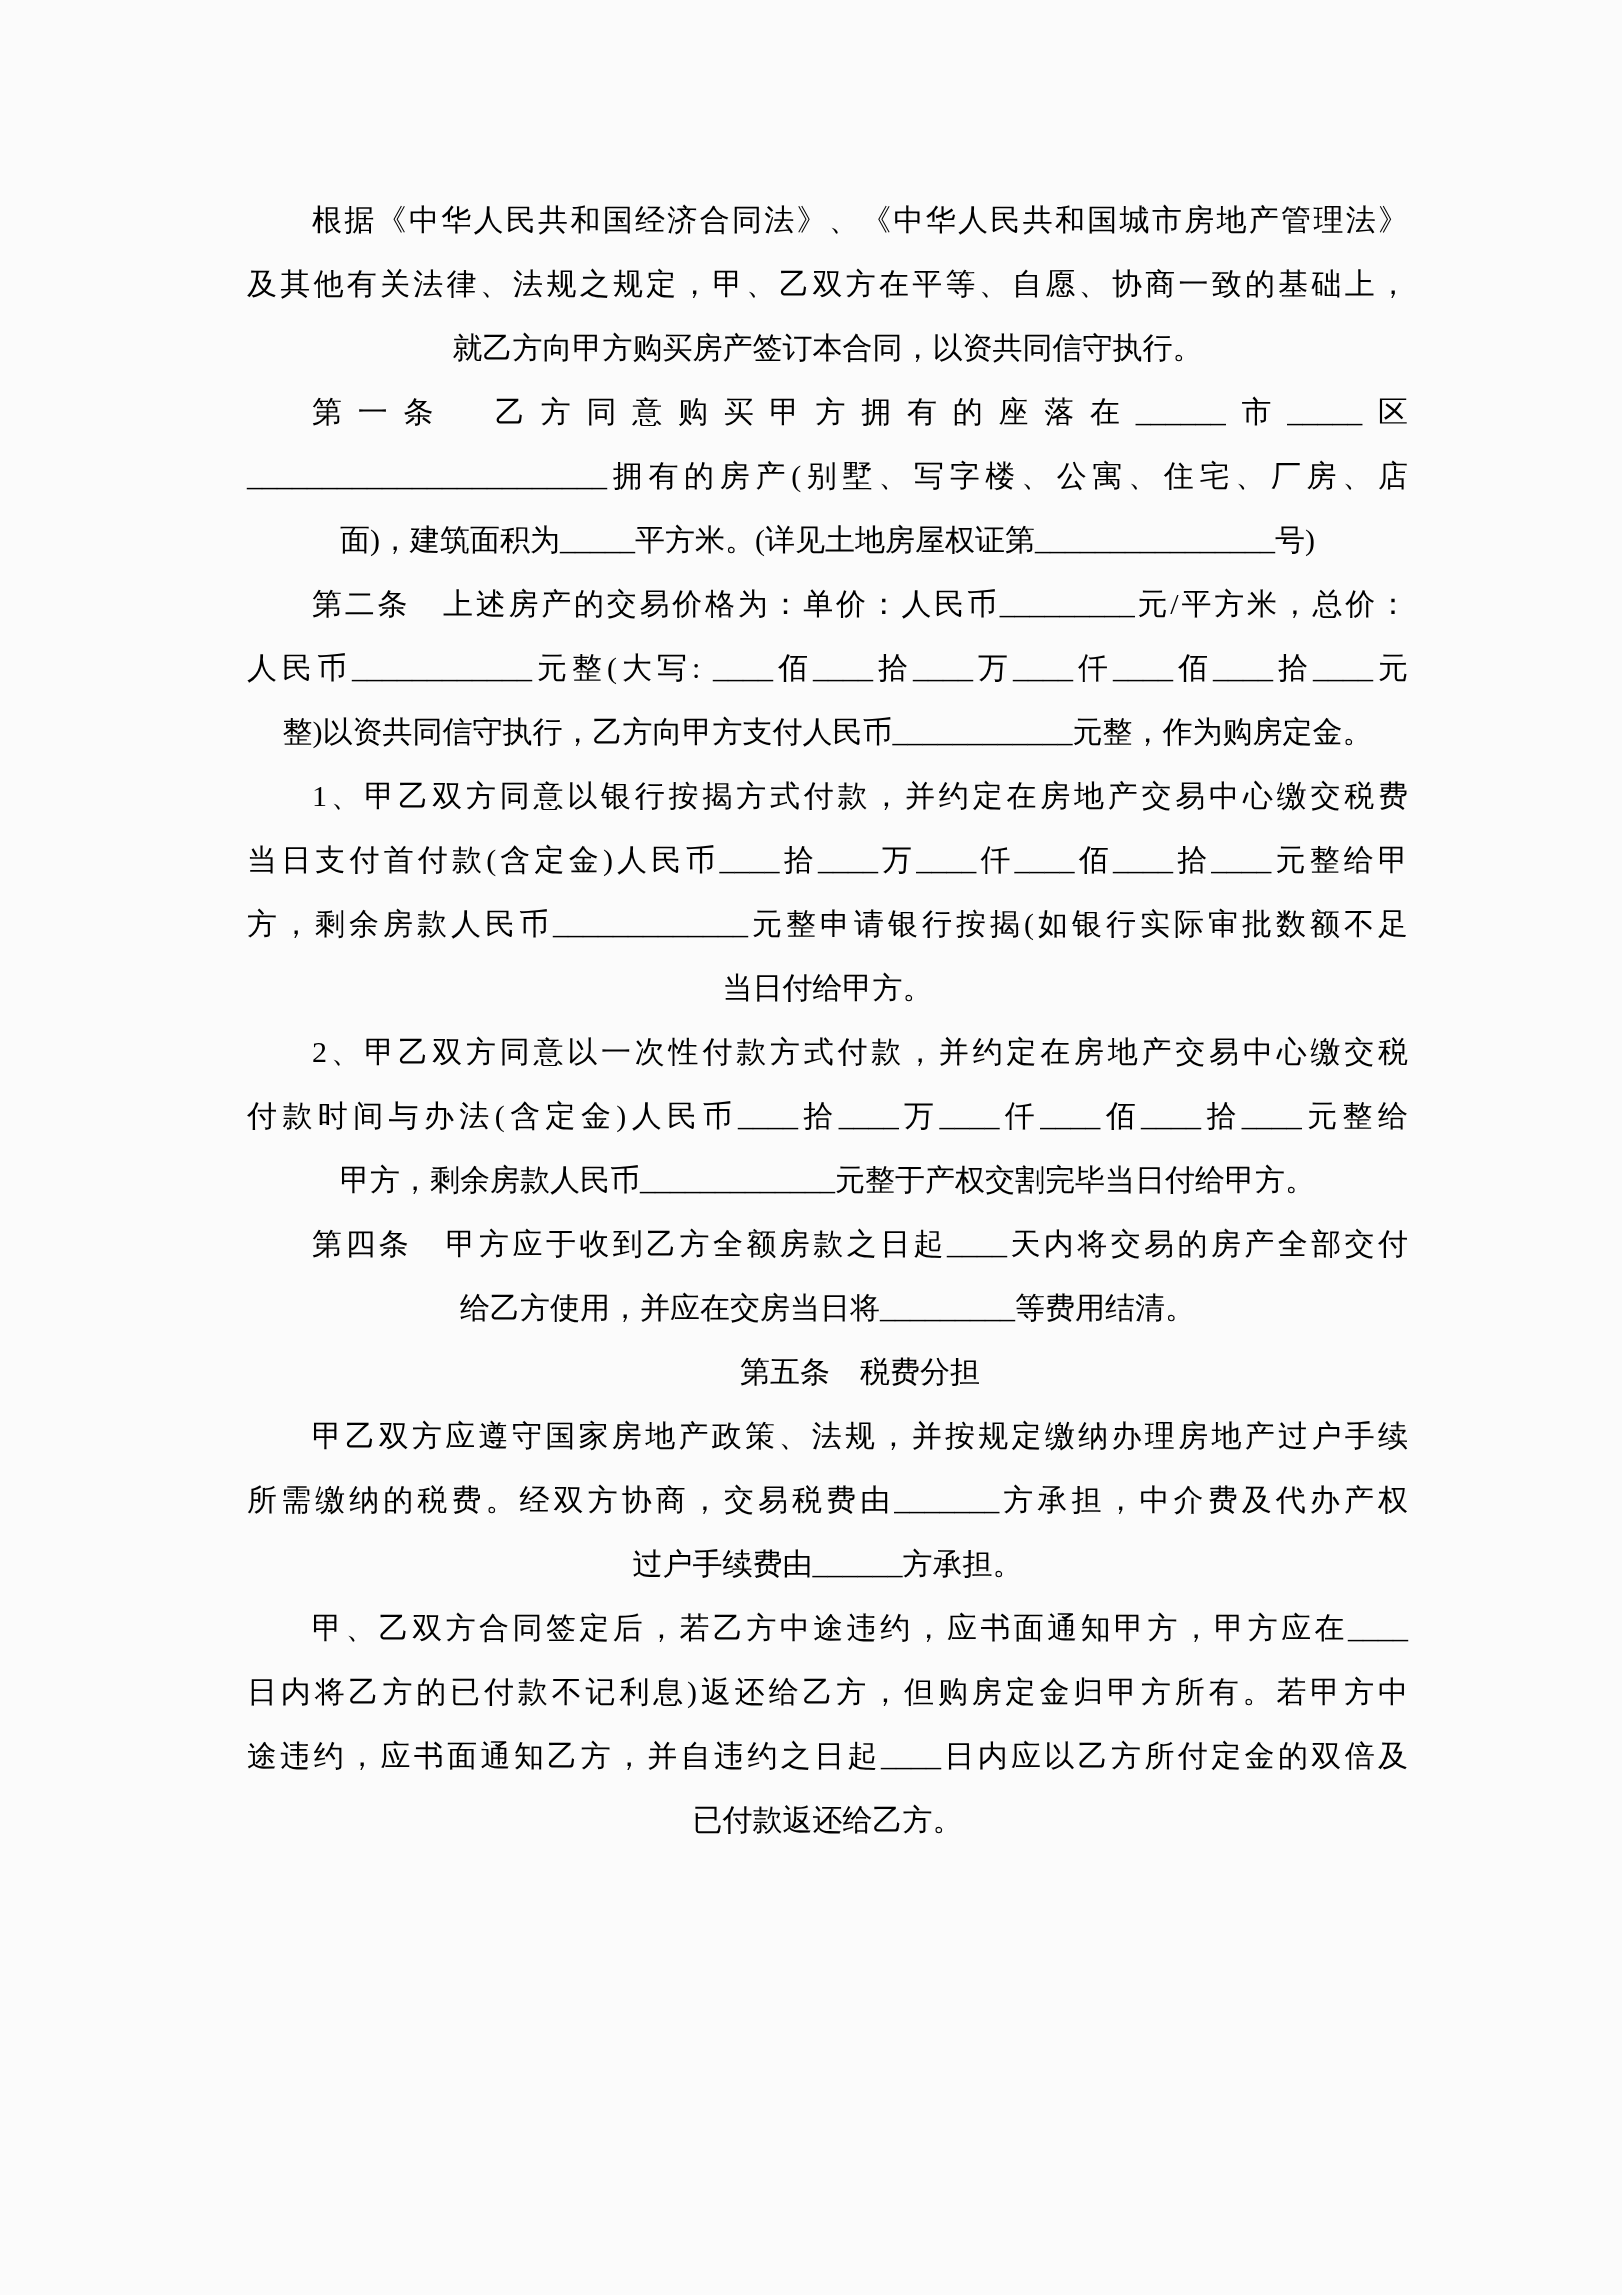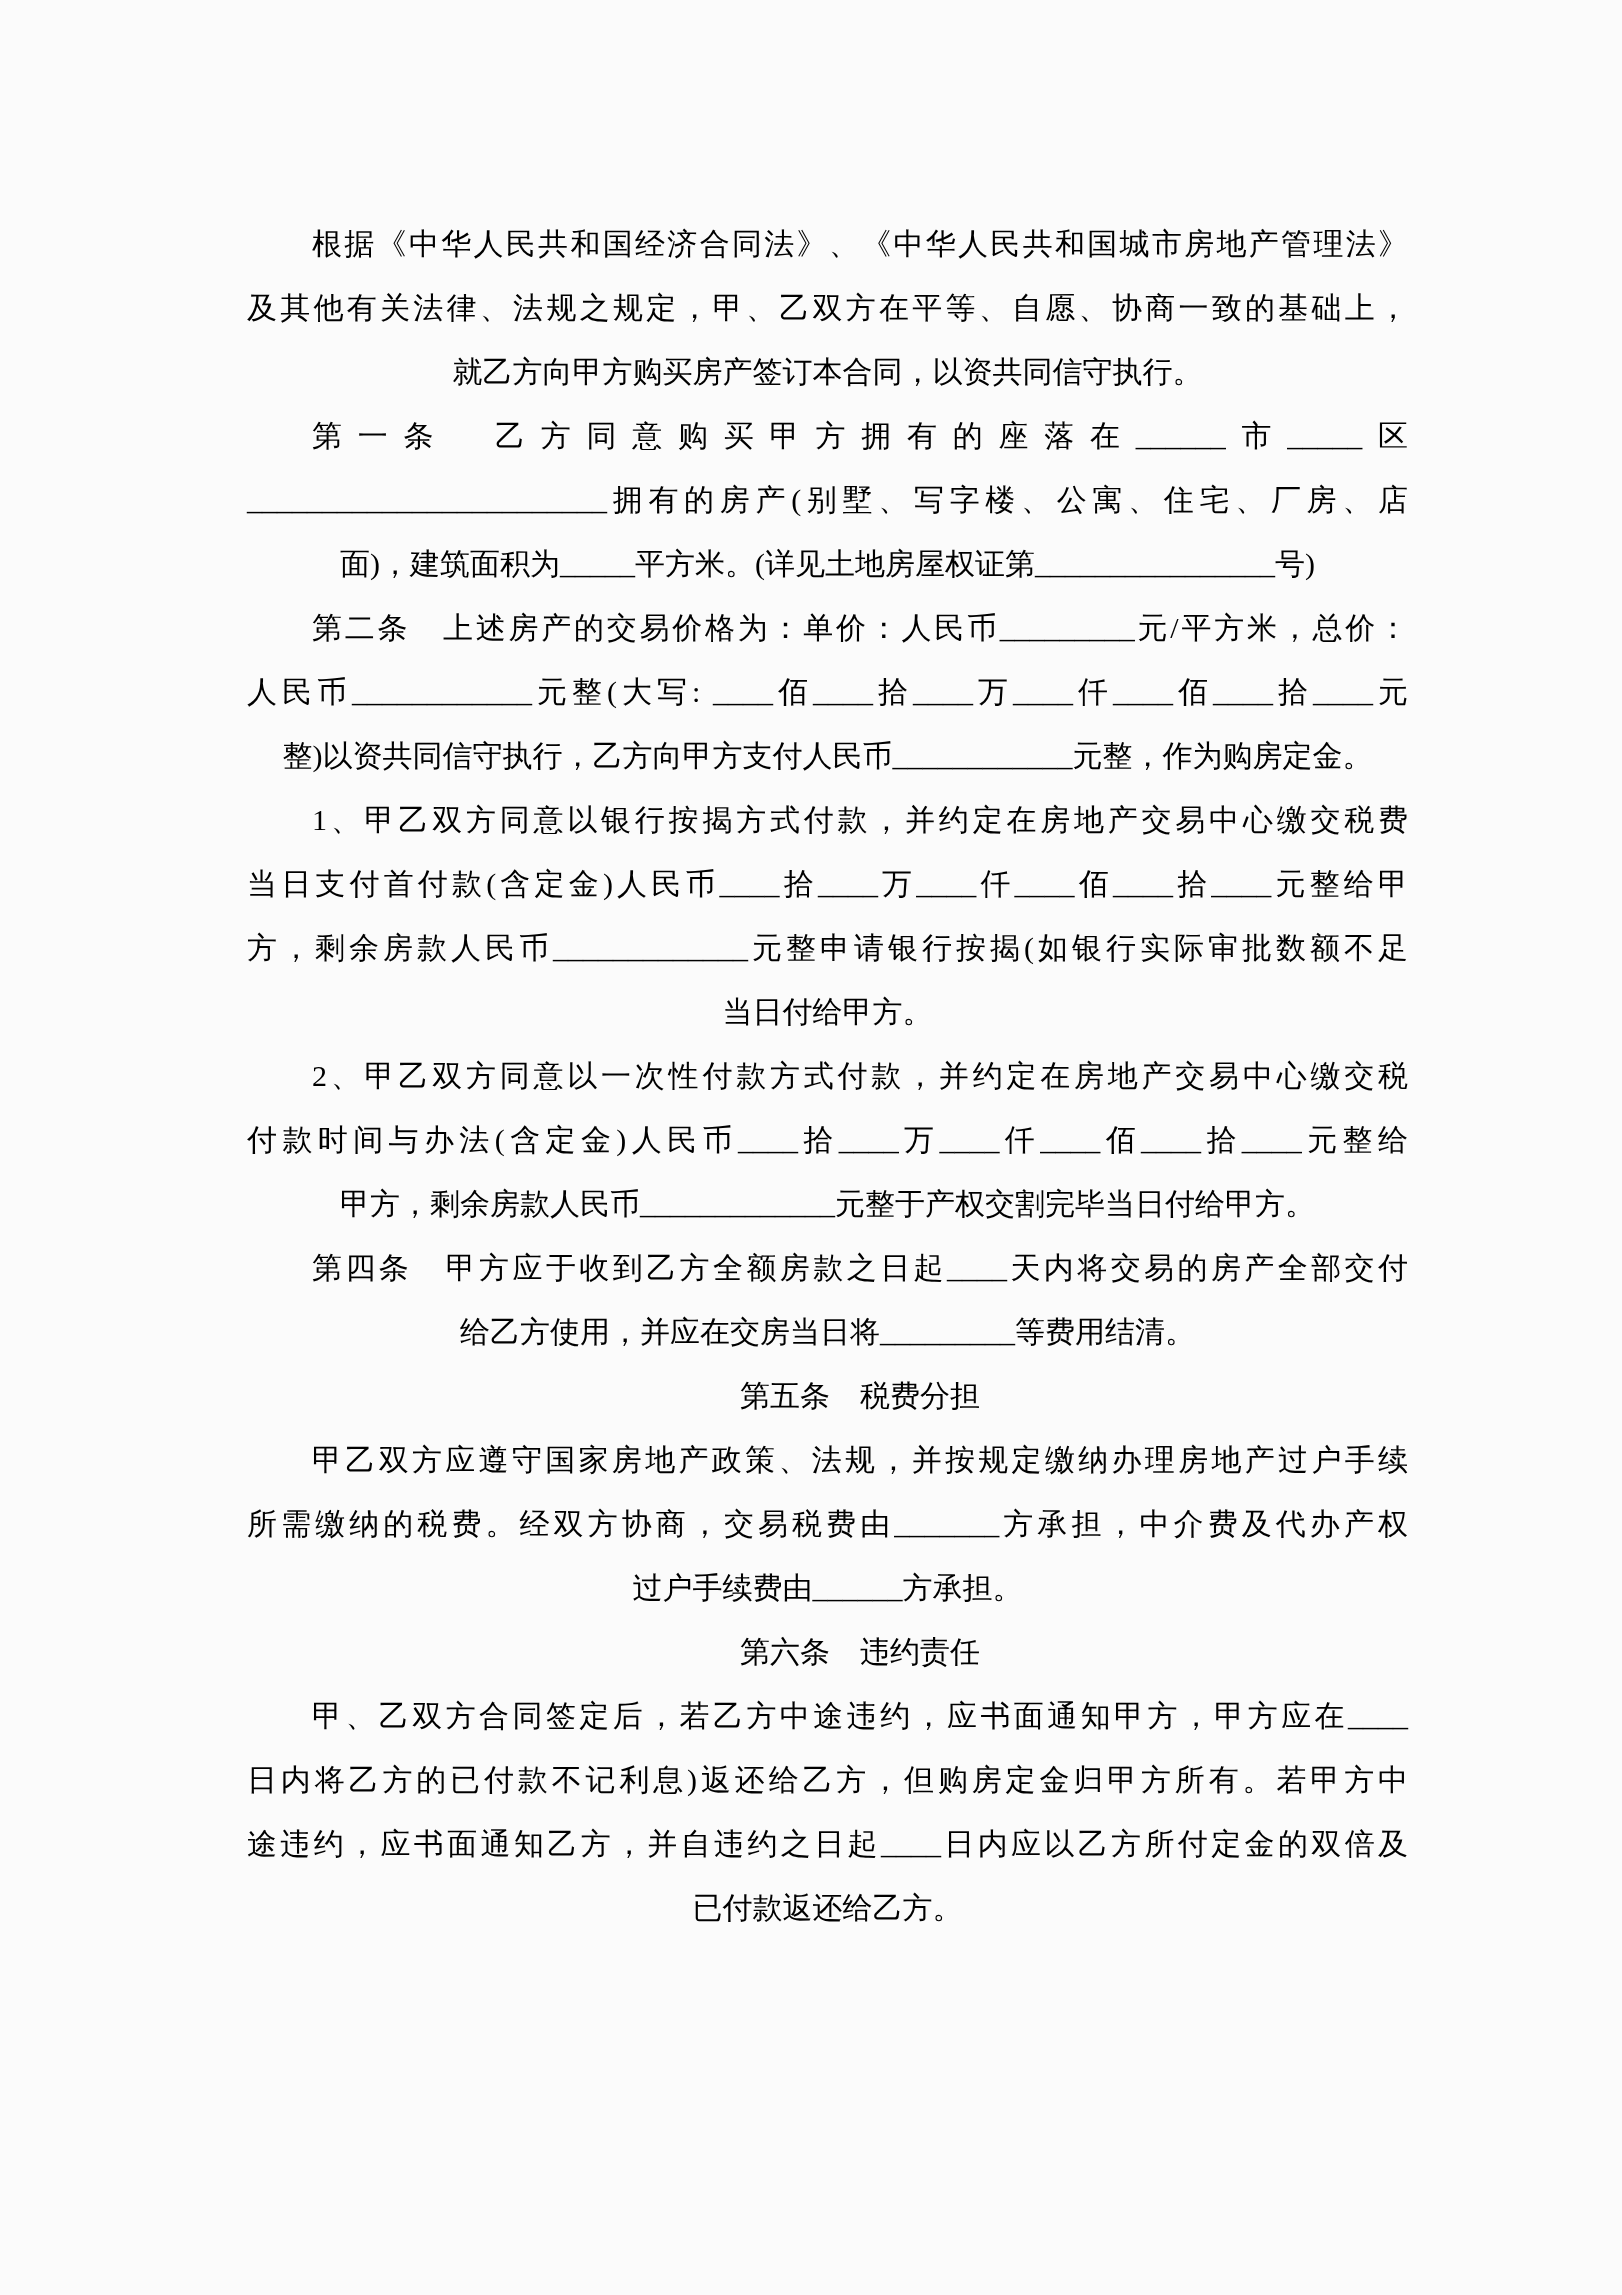--- a/index.html
+++ b/index.html
@@ -11,21 +11,21 @@
     height: 2295px;
     background: #fbfbfb;
     color: #000000;
     font-family: "Liberation Serif", "DejaVu Serif", serif;
     position: relative;
     overflow: hidden;
   }
   .doc {
     position: absolute;
     left: 247px;
-    top: 212px;
+    top: 188px;
     width: 1161px;
     font-size: 30px;
     line-height: 64px;
   }
   .ln {
     min-height: 64px;
     text-align: center;
     word-break: keep-all;
   }
   
@@ -58,19 +58,18 @@
   <div class="ln">当日付给甲方。</div>
   <div class="ln ind j">2、甲乙双方同意以一次性付款方式付款，并约定在房地产交易中心缴交税</div>
   <div class="ln j">付款时间与办法(含定金)人民币____拾____万____仟____佰____拾____元整给</div>
   <div class="ln">甲方，剩余房款人民币_____________元整于产权交割完毕当日付给甲方。</div>
   <div class="ln ind j">第四条　甲方应于收到乙方全额房款之日起____天内将交易的房产全部交付</div>
   <div class="ln">给乙方使用，并应在交房当日将_________等费用结清。</div>
   <div class="ln ind">第五条　税费分担</div>
   <div class="ln ind j">甲乙双方应遵守国家房地产政策、法规，并按规定缴纳办理房地产过户手续</div>
   <div class="ln j">所需缴纳的税费。经双方协商，交易税费由_______方承担，中介费及代办产权</div>
   <div class="ln">过户手续费由______方承担。</div>
-  <div class="ln ind">第六条　违约责任</div>
   <div class="ln ind j">甲、乙双方合同签定后，若乙方中途违约，应书面通知甲方，甲方应在____</div>
   <div class="ln j">日内将乙方的已付款不记利息)返还给乙方，但购房定金归甲方所有。若甲方中</div>
   <div class="ln j">途违约，应书面通知乙方，并自违约之日起____日内应以乙方所付定金的双倍及</div>
   <div class="ln">已付款返还给乙方。</div>
 </div>
 
 
 </body></html>

